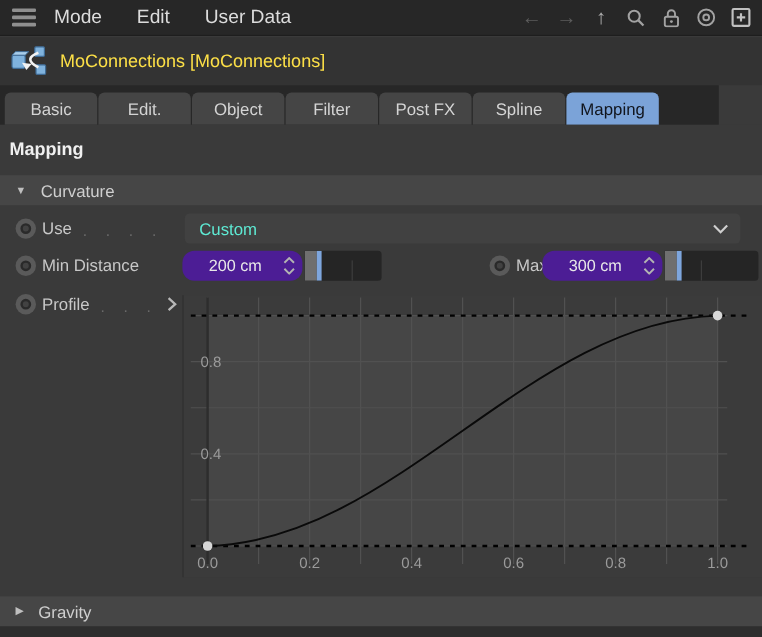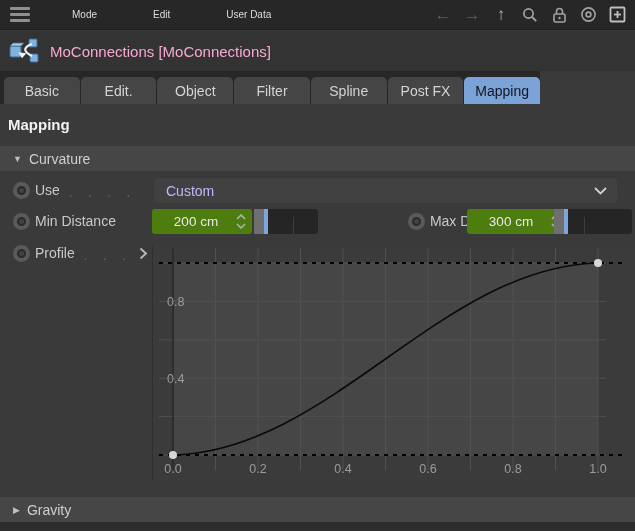--- a/index.html
+++ b/index.html
@@ -8,61 +8,61 @@
     position:relative; background:#3a3a3a; overflow:hidden;
     font-family:"Liberation Sans","DejaVu Sans",sans-serif;
     -webkit-font-smoothing:antialiased;
   }
   
   .menubar { position:absolute; left:0; top:0; width:635px; height:30px;
     background:#272727; border-bottom:1px solid #1e1e1e; display:flex; align-items:center; }
   .hamburger { width:20px; height:15px; margin-left:10px; display:flex; flex-direction:column; justify-content:space-between; cursor:pointer; }
   .hamburger span { display:block; height:3px; background:#8f8f8f; border-radius:1px; }
   .menu-items { display:flex; gap:29px; margin-left:15px; }
-  .menu-item { color:#dcdcdc; font-size:10px; cursor:pointer;margin-left:27px; }
+  .menu-item { color:#dcdcdc; font-size:16px; cursor:pointer; }
   .top-icons { margin-left:auto; margin-right:8px; display:flex; align-items:center; gap:9px; }
   .tico { width:20px; height:20px; display:flex; align-items:center; justify-content:center;
     color:#a2a2a2; font-size:17px; }
   .tico.dim { color:#5c5c5c; }
   .tico.bold { font-weight:bold; color:#b0b0b0; }
   
   .objheader { position:absolute; left:0; top:31px; width:635px; height:40px;
     background:#333333; display:flex; align-items:center; }
-  .objheader .title { color:#f9a8d4; font-size:15px; margin-left:10px; }
+  .objheader .title { color:#fde047; font-size:15px; margin-left:10px; }
   .moicon { margin-left:8px; }
   
-  .tabbar { position:absolute; left:0; top:71px; width:540px; height:33px;
+  .tabbar { position:absolute; left:0; top:71px; width:599px; height:33px;
     background:#272727; display:flex; align-items:flex-end; padding-left:4px; gap:1px; }
   .tab { width:77px; height:27px; background:#454545; color:#d4d4d4; font-size:14px;
     display:flex; align-items:center; justify-content:center;
     border-radius:5px 5px 0 0; cursor:pointer; }
   .tab.active { background:#7ba3d8; color:#11151d; }
   
   .panel { position:absolute; left:0; top:104px; width:635px; height:427px; background:#3a3a3a; }
   .pageheading { position:absolute; left:8px; top:12px; color:#f0f0f0; font-size:15px; font-weight:bold; }
   .rollout { position:absolute; left:0; width:635px; height:25px; background:#464646;
     display:flex; align-items:center; cursor:pointer; }
   .rollout .tri { color:#bfbfbf; font-size:9px; margin-left:13px; }
-  .rollout .rlabel { color:#cfcfcf; font-size:14px; margin-left:7px; }
+  .rollout .rlabel { color:#cfcfcf; font-size:14px; margin-left:12px; }
   .rollout.curvature { top:42px; }
   .rollout.gravity { top:393px; }
   .bottomstrip { position:absolute; left:0; top:418px; width:635px; height:9px; background:#2e2e2e; }
   
   .prow { position:absolute; left:0; width:635px; height:26px; display:flex; align-items:center; }
   .row-use { top:73px; } .row-dist { top:104px;text-align:center; } .row-profile { top:136px; }
   .keydot { width:17px; height:17px; border-radius:50%; background:#5a5a5a; margin-left:13px;
     display:flex; align-items:center; justify-content:center; cursor:pointer; flex:none; }
   .keydot i { display:block; width:9px; height:9px; border-radius:50%; background:#424242; border:2px solid #2a2a2a; }
   .flabel { color:#c8c8c8; font-size:14px; margin-left:5px; white-space:nowrap; }
   .leader { color:#6a6a6a; font-size:13px; letter-spacing:6px; margin-left:9px; margin-top:4px; white-space:nowrap; }
   .dropdown { position:absolute; left:154px; top:1px; width:463px; height:25px; background:#414141;
     border-radius:4px; display:flex; align-items:center; cursor:pointer; }
-  .dropdown .dval { color:#c4b5fd; font-size:14px; margin-left:12px; }
+  .dropdown .dval { color:#5eead4; font-size:14px; margin-left:12px; }
   .dropdown .chev { margin-left:auto; margin-right:10px; }
-  .numfield { position:absolute; top:1px; height:25px; background:#4d7c0f; border-radius:3px;
+  .numfield { position:absolute; top:1px; height:25px; background:#4c1d95; border-radius:10px;
     display:flex; align-items:center; }
   .numfield .nval { color:#e8e8e8; font-size:13.5px; margin-left:8px; flex:1; }
   .spinner { width:18px; height:100%; display:flex; flex-direction:column; align-items:center;
     justify-content:center; gap:3px; cursor:pointer; margin-right:2px; }
   .minislider { position:absolute; top:1px; height:25px; background:#252525; border-radius:0 3px 3px 0;
     overflow:hidden; cursor:pointer; }
   .minislider .fill { position:absolute; left:0; top:0; width:10px; height:100%; background:#6f6f6f; }
   .minislider .thumb { position:absolute; left:10px; top:0; width:4px; height:100%; background:var(--thumb,#7ea6dd); }
   .minislider .tick { position:absolute; top:8px; width:1px; height:17px; background:#3d3d3d; }
   .profchev { margin-left:7px; margin-top:1px; cursor:pointer; }
@@ -130,22 +130,22 @@
     </g>
   </svg>
   <span class="title">MoConnections [MoConnections]</span>
 </div>
 
 <div class="tabbar">
     <div class="tab">Basic</div>
     <div class="tab">Edit.</div>
     <div class="tab">Object</div>
     <div class="tab">Filter</div>
+    <div class="tab">Post FX</div>
     <div class="tab">Spline</div>
-    <div class="tab">Post FX</div>
     <div class="tab active" style="background: rgb(123, 163, 216);">Mapping</div>
   </div>
 
 <div class="panel">
   <div class="pageheading">Mapping</div>
 
   <div class="rollout curvature">
     <span class="tri">▼</span>
     <span class="rlabel">Curvature</span>
   </div>
@@ -182,21 +182,21 @@
     </div>
     <div class="minislider" style="left:254px;width:64px;">
       <div class="fill"></div>
         <div class="thumb"></div>
         <div class="tick" style="left:39px;"></div>
     </div>
     <div class="keydot" style="margin-left:292px;">
         <i></i>
       </div>
     <span class="flabel">Max Distance</span>
-    <div class="numfield" style="left:467px;width:100px;">
+    <div class="numfield" style="left:452px;width:100px;">
       <span class="nval">300 cm</span>
       <div class="spinner">
         <svg width="10" height="6" viewBox="0 0 10 6">
             <polyline points="1,5 5,1 9,5" fill="none" stroke="#b2b2b2" stroke-width="1.6"></polyline>
           </svg>
         <svg width="10" height="6" viewBox="0 0 10 6">
             <polyline points="1,1 5,5 9,1" fill="none" stroke="#b2b2b2" stroke-width="1.6"></polyline>
           </svg>
       </div>
     </div>

